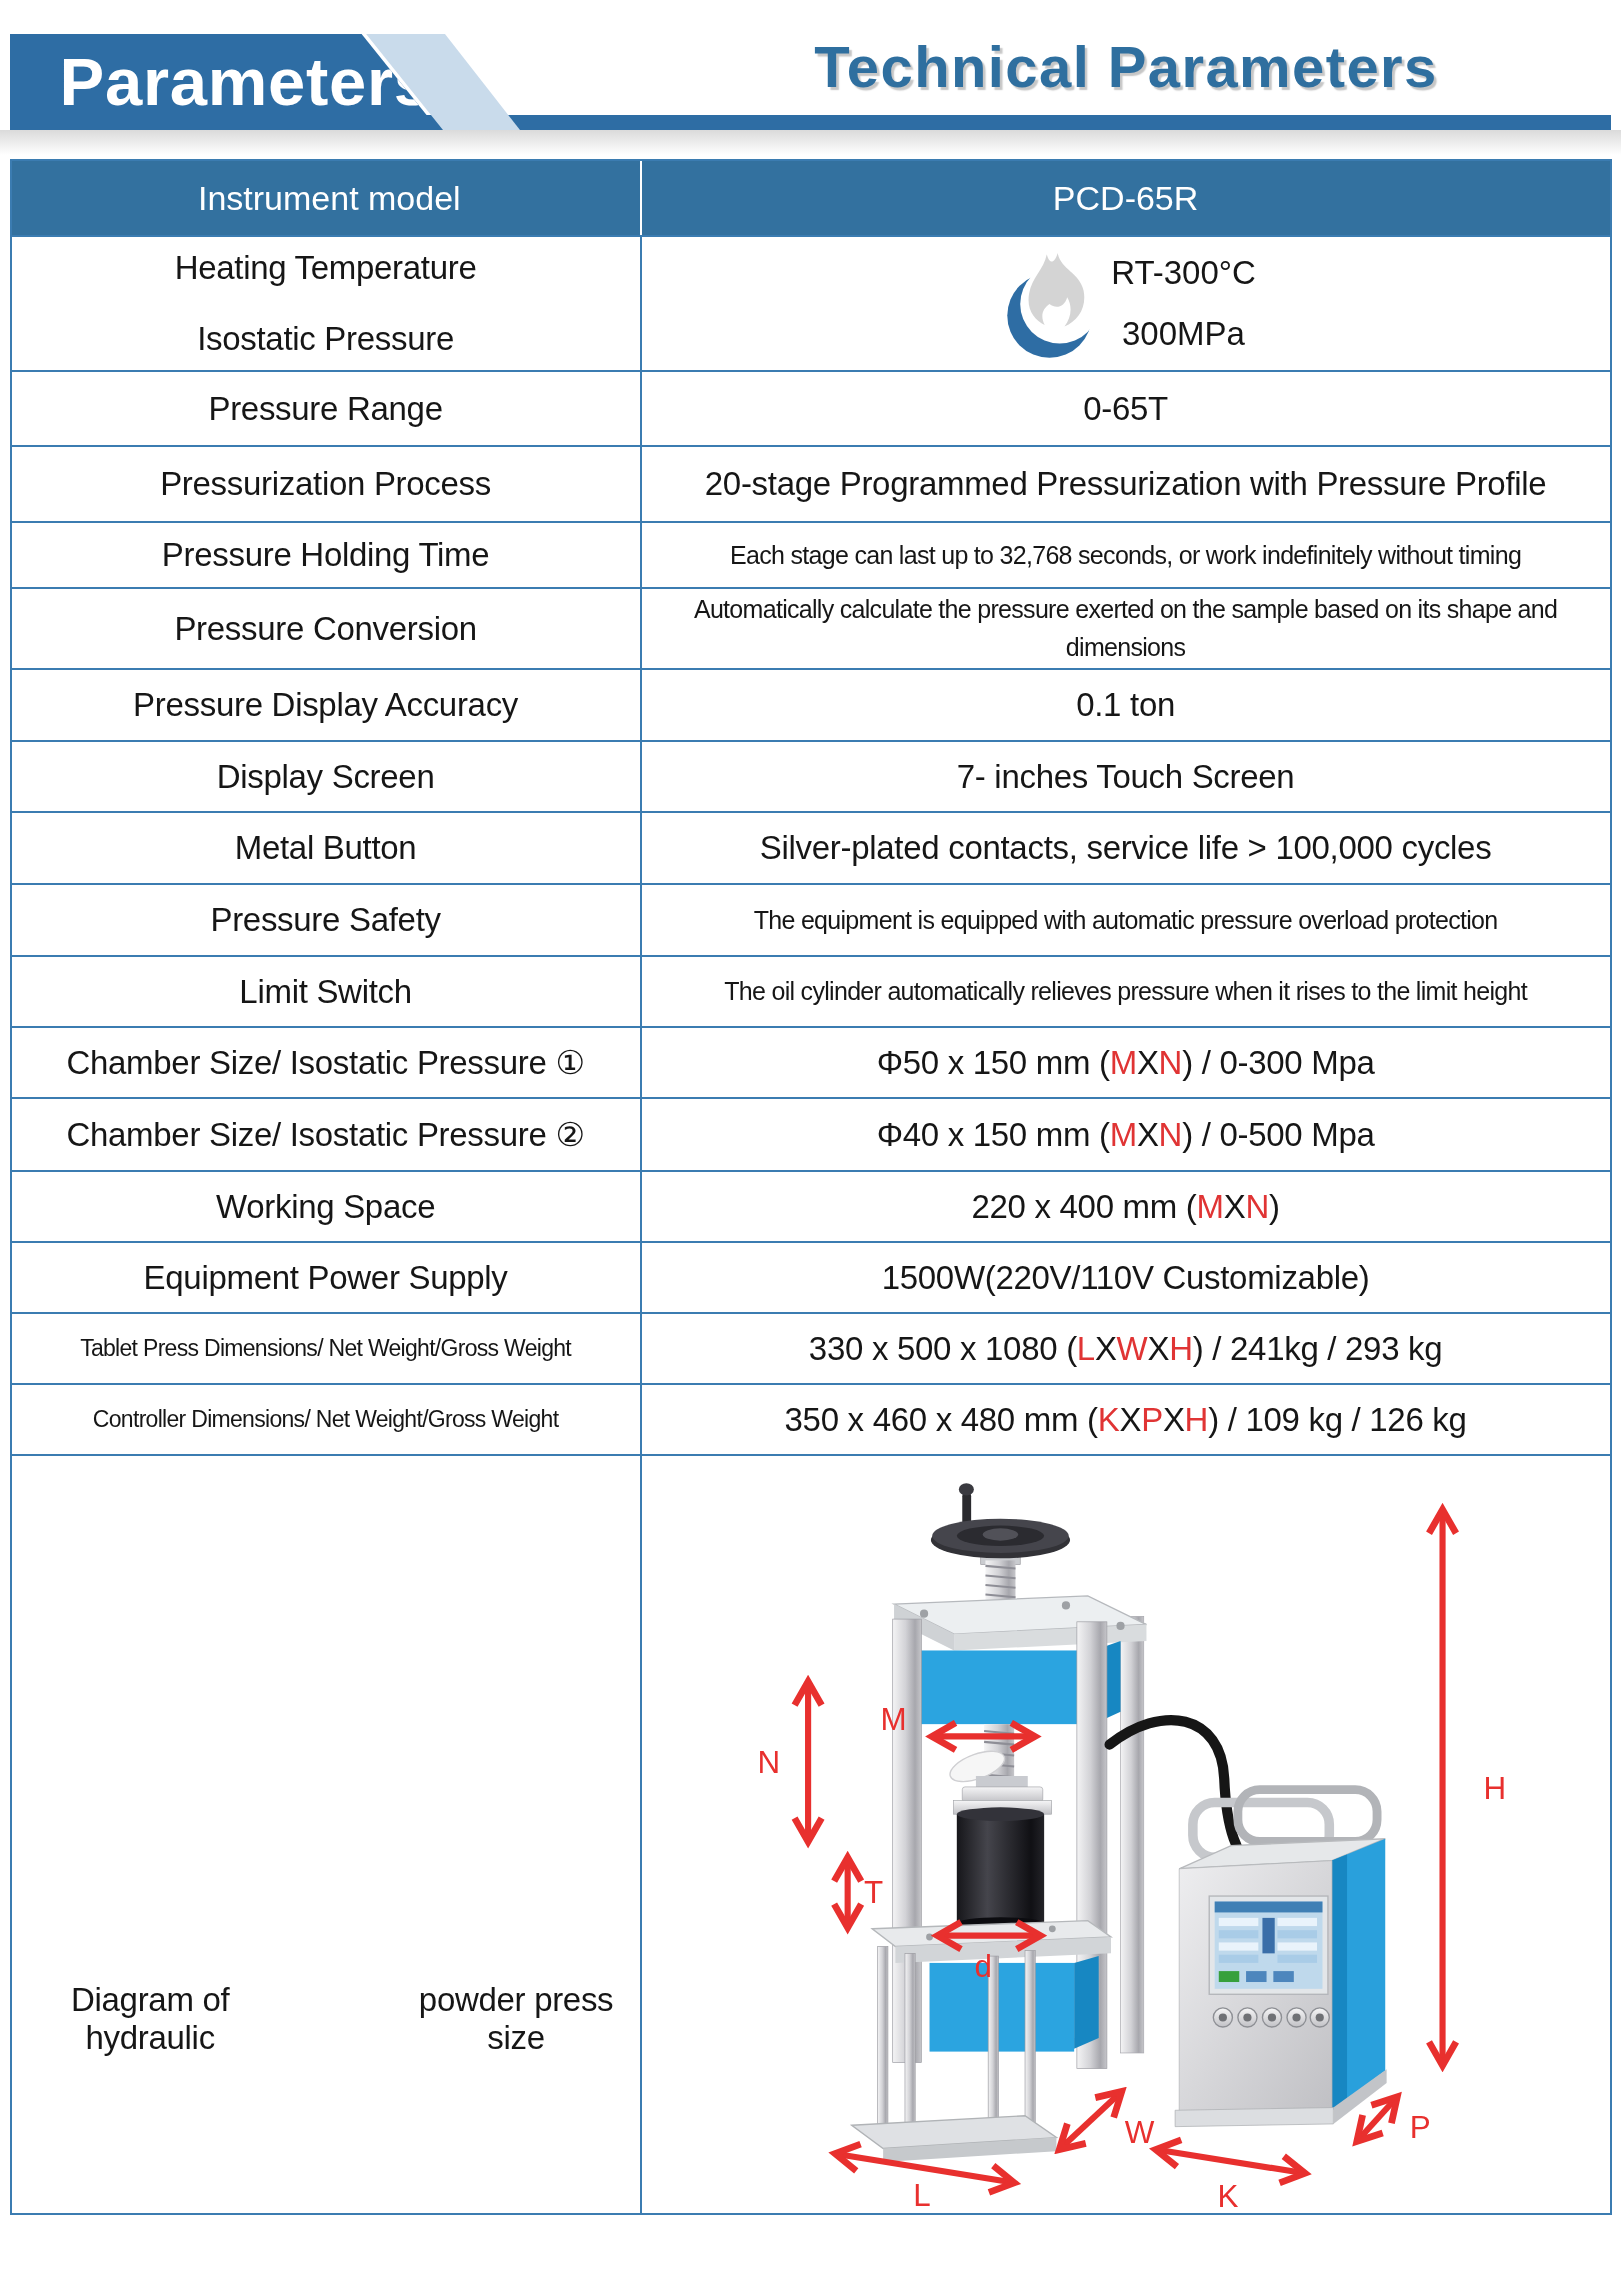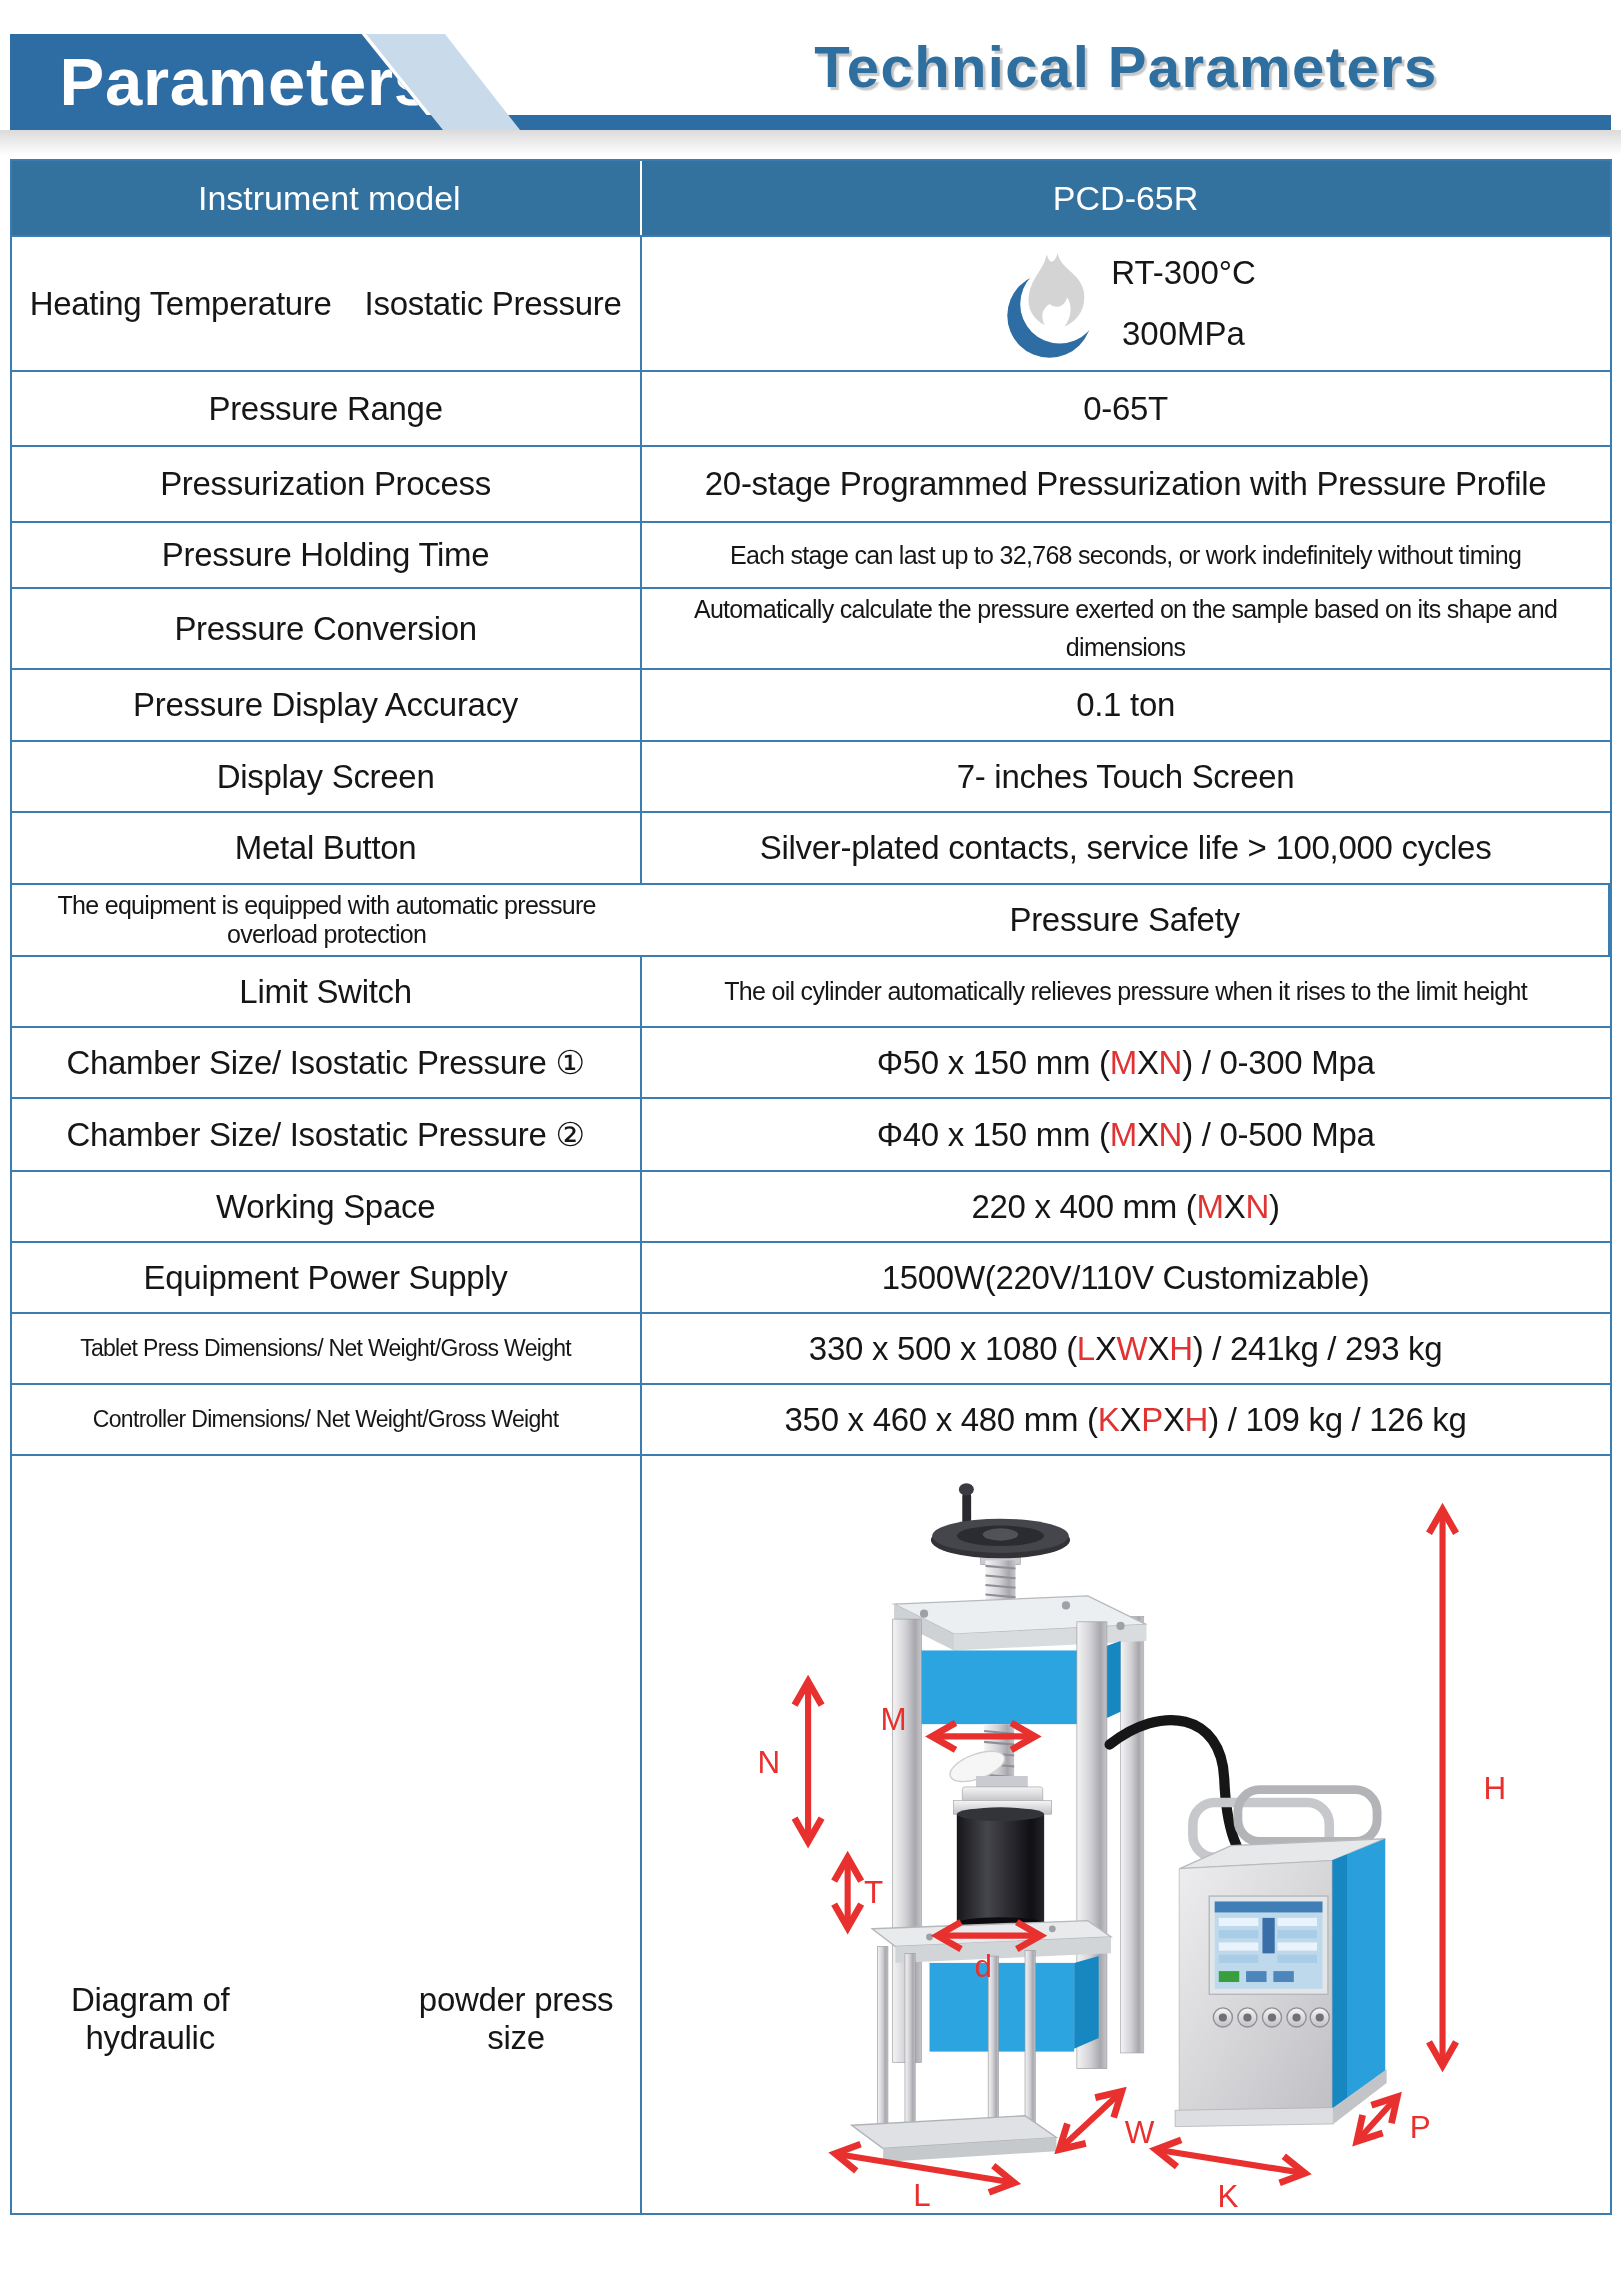--- a/index.html
+++ b/index.html
@@ -26,21 +26,21 @@
   .td-l{border-right:2px solid #3b7cb1;}
   .thead{background:#33719f;color:#fff;}
   .thead .td-l{border-right:2px solid #ffffff;padding-left:21px;}
   .th{font-size:34px;font-weight:400;}
   .lbl{font-size:33px;letter-spacing:-0.3px;}
   .val{font-size:33px;letter-spacing:-0.3px;}
   .sm{font-size:25px;letter-spacing:-0.7px;}
   .cond{font-size:23px;letter-spacing:-0.7px;}
   .wrap2{max-width:908px;line-height:1.5;}
   .rd{color:#e03434;}
-  .stack{display:flex;gap:33px;align-items:center;}
+  .stack{display:flex;flex-direction:column;gap:33px;align-items:center;}
   .heat-val{display:flex;align-items:center;gap:6.8px;}
   .heat-lines{display:flex;flex-direction:column;gap:23px;align-items:center;font-size:33px;}
   .diag-lbl-cell{flex-direction:row;justify-content:flex-start;padding-top:368px;gap:131px;font-size:33px;}
   .diag-cell{padding:0;}
   .flame{width:109px;height:116px;flex:0 0 auto;}
   svg text{font-family:"Liberation Sans","DejaVu Sans",sans-serif;}
 </style>
 </head>
 <body>
 
@@ -117,22 +117,22 @@
     <div class="td val">7- inches Touch Screen</div>
   </div>
 
   <div class="tr" style="height:72px">
     <div class="td td-l lbl">Metal Button</div>
     <div class="td val">Silver-plated contacts, service life &gt; 100,000 cycles</div>
   </div>
 
 
   <div class="tr" style="height:72px">
+    <div class="td td-l lbl">Pressure Safety</div>
     <div class="td val sm">The equipment is equipped with automatic pressure overload protection</div>
-    <div class="td td-l lbl">Pressure Safety</div>
   </div>
 
   <div class="tr" style="height:71px">
     <div class="td td-l lbl">Limit Switch</div>
     <div class="td val sm">The oil cylinder automatically relieves pressure when it rises to the limit height</div>
   </div>
 
   <div class="tr" style="height:71px">
     <div class="td td-l lbl">Chamber Size/ Isostatic Pressure ①</div>
     <div class="td val">

